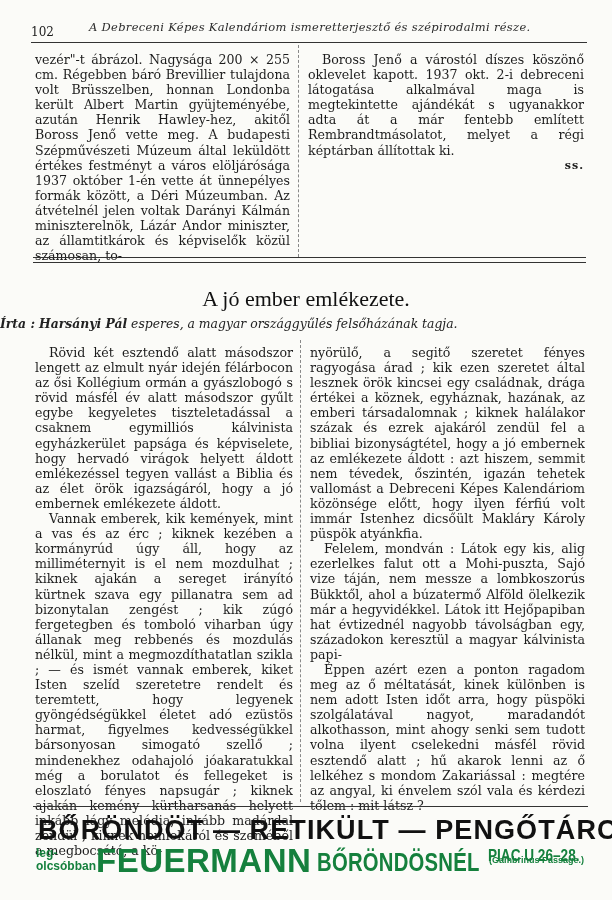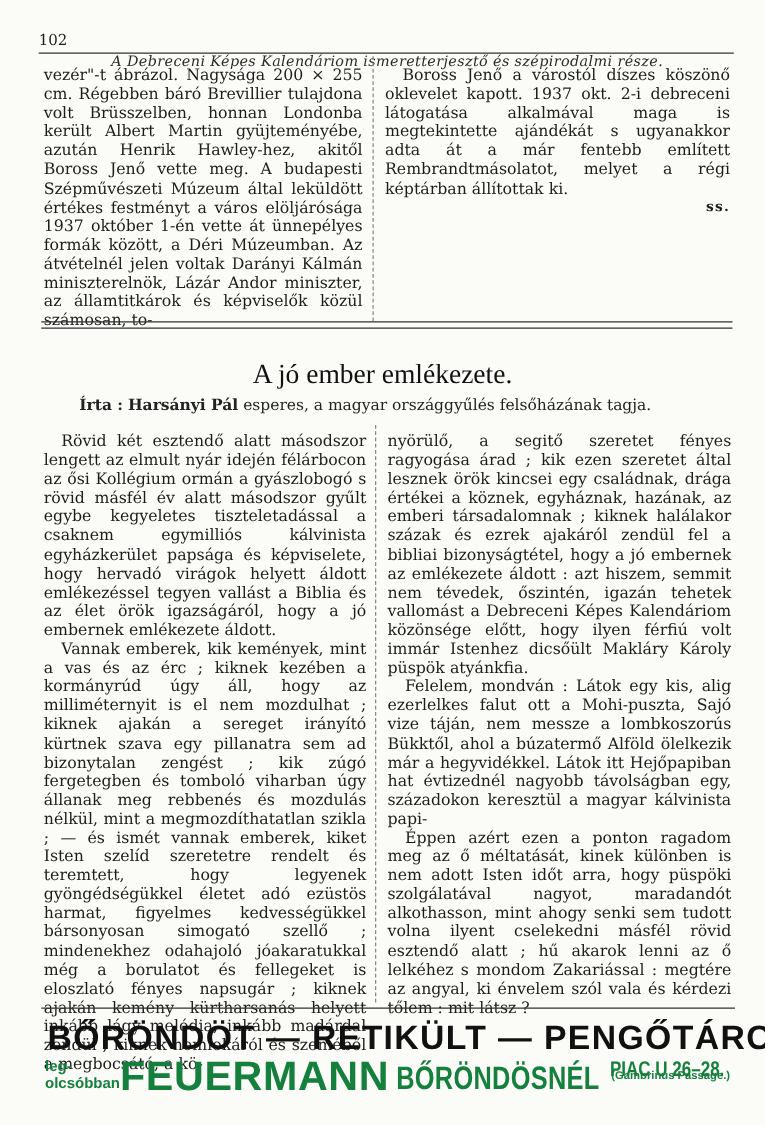--- a/index.html
+++ b/index.html
@@ -1,28 +1,28 @@
 <!DOCTYPE html>
 <html><head>
 <meta charset="utf-8">
 <style>
   html, body { margin:0; padding:0; background:#fbfbf8; }
   body { width:612px; height:900px; position:relative; overflow:hidden; font-family:"DejaVu Serif", serif; color:#1c1c1c; }
   .header { position:absolute; top:20px; left:31px; width:555px; height:20px; }
   .page-num { position:absolute; left:0; top:5px; font-size:12px; }
-  .running-title { position:absolute; left:58px; top:22px; font-size:11.5px; font-style:italic; letter-spacing:0.3px; color:#2a2a2a; }
+  .running-title { position:absolute; left:58px; top:0; font-size:11.5px; font-style:italic; letter-spacing:0.3px; color:#2a2a2a; }
   .header-rule { position:absolute; left:31px; top:42px; width:556px; height:0; border-top:1.6px solid #333; }
   .col { position:absolute; font-size:12.6px; line-height:15.1px; text-align:justify; }
   .col p { margin:0; }
   .col p.indent { text-indent:14px; }
   .col-divider { position:absolute; width:0; border-left:1px dashed #888; }
   .double-rule { position:absolute; left:33px; width:553px; height:4px; border-top:1.5px solid #333; border-bottom:1.5px solid #333; }
   .signature { float:right; font-weight:bold; font-size:11px; letter-spacing:1px; }
   .article-title { position:absolute; top:286px; left:0; width:612px; text-align:center; font-family:Liberation Serif, serif; font-size:22px; color:#111; }
-  .byline { position:absolute; top:316px; left:0; width:521px; text-align:right; font-size:12.4px; color:#222; }
+  .byline { position:absolute; top:316px; left:0; width:521px; text-align:left; font-size:12.4px; color:#222;font-style:italic; }
   .byline b { font-weight:bold; }
   .bottom-rule { position:absolute; left:33px; top:806px; width:555px; border-top:1.6px solid #333; }
   .ad-line1 { position:absolute; top:815px; left:38px; width:540px; font-family:"Liberation Sans", sans-serif; font-weight:bold; font-size:27px; letter-spacing:1.1px; color:#111; white-space:nowrap; }
   .ad-line2 { position:absolute; top:843px; left:36px; width:560px; height:40px; font-family:"Liberation Sans", sans-serif; color:#15803d; }
   .ad-small { position:absolute; left:0; top:4px; font-size:12px; font-weight:bold; line-height:13px; }
   .ad-brand { position:absolute; left:60px; top:0; font-size:33px; font-weight:bold; letter-spacing:0.5px; line-height:36px; }
   .ad-shop { position:absolute; left:281px; top:2px; font-size:26px; font-weight:bold; transform:scaleX(0.78); transform-origin:left; line-height:34px; letter-spacing:0.3px; }
   .ad-addr { position:absolute; left:452px; top:4px; font-size:17px; font-weight:bold; transform:scaleX(0.8); transform-origin:left; line-height:18px; white-space:nowrap; }
   .ad-addr2 { position:absolute; left:453px; top:12px; font-size:9px; font-weight:bold; white-space:nowrap; }
 </style>

